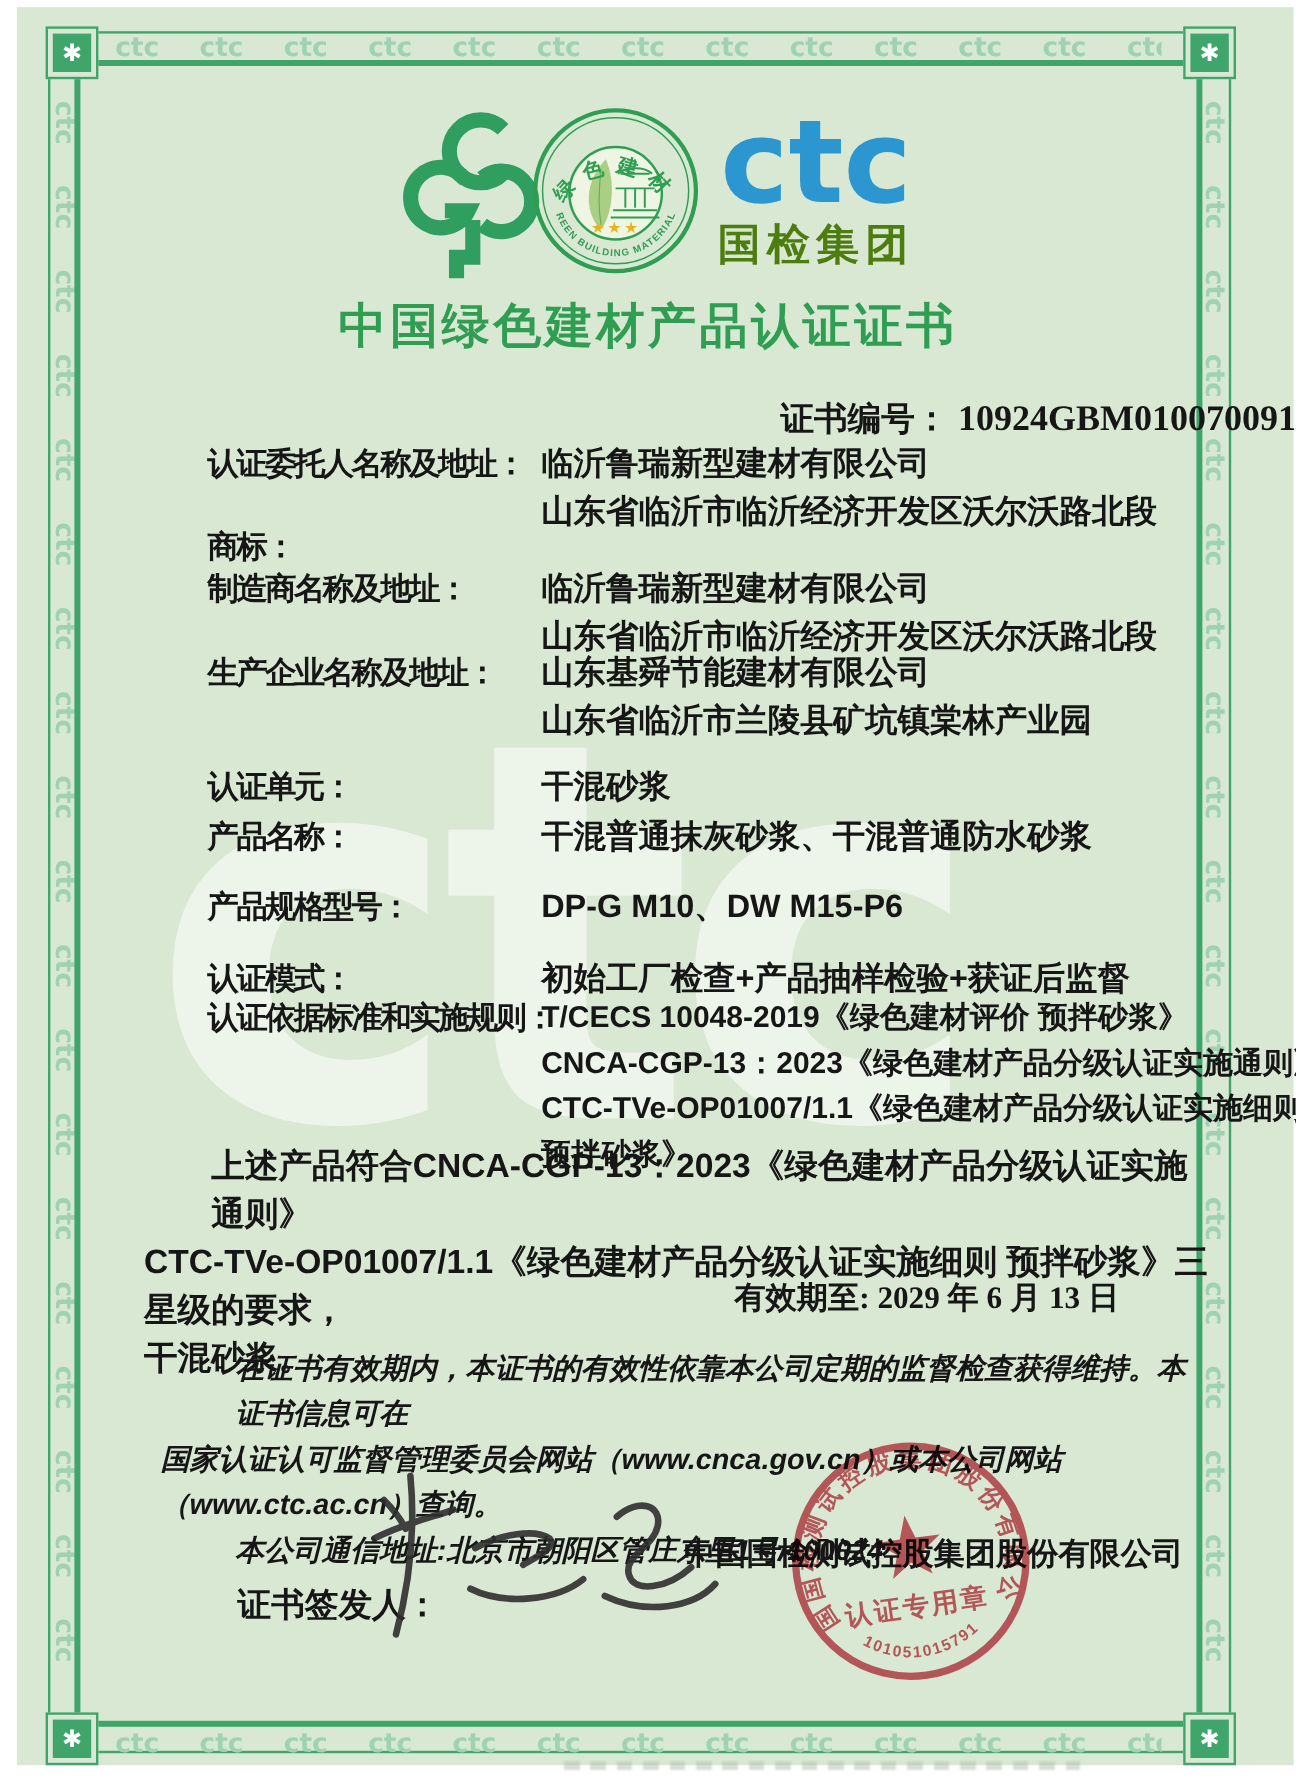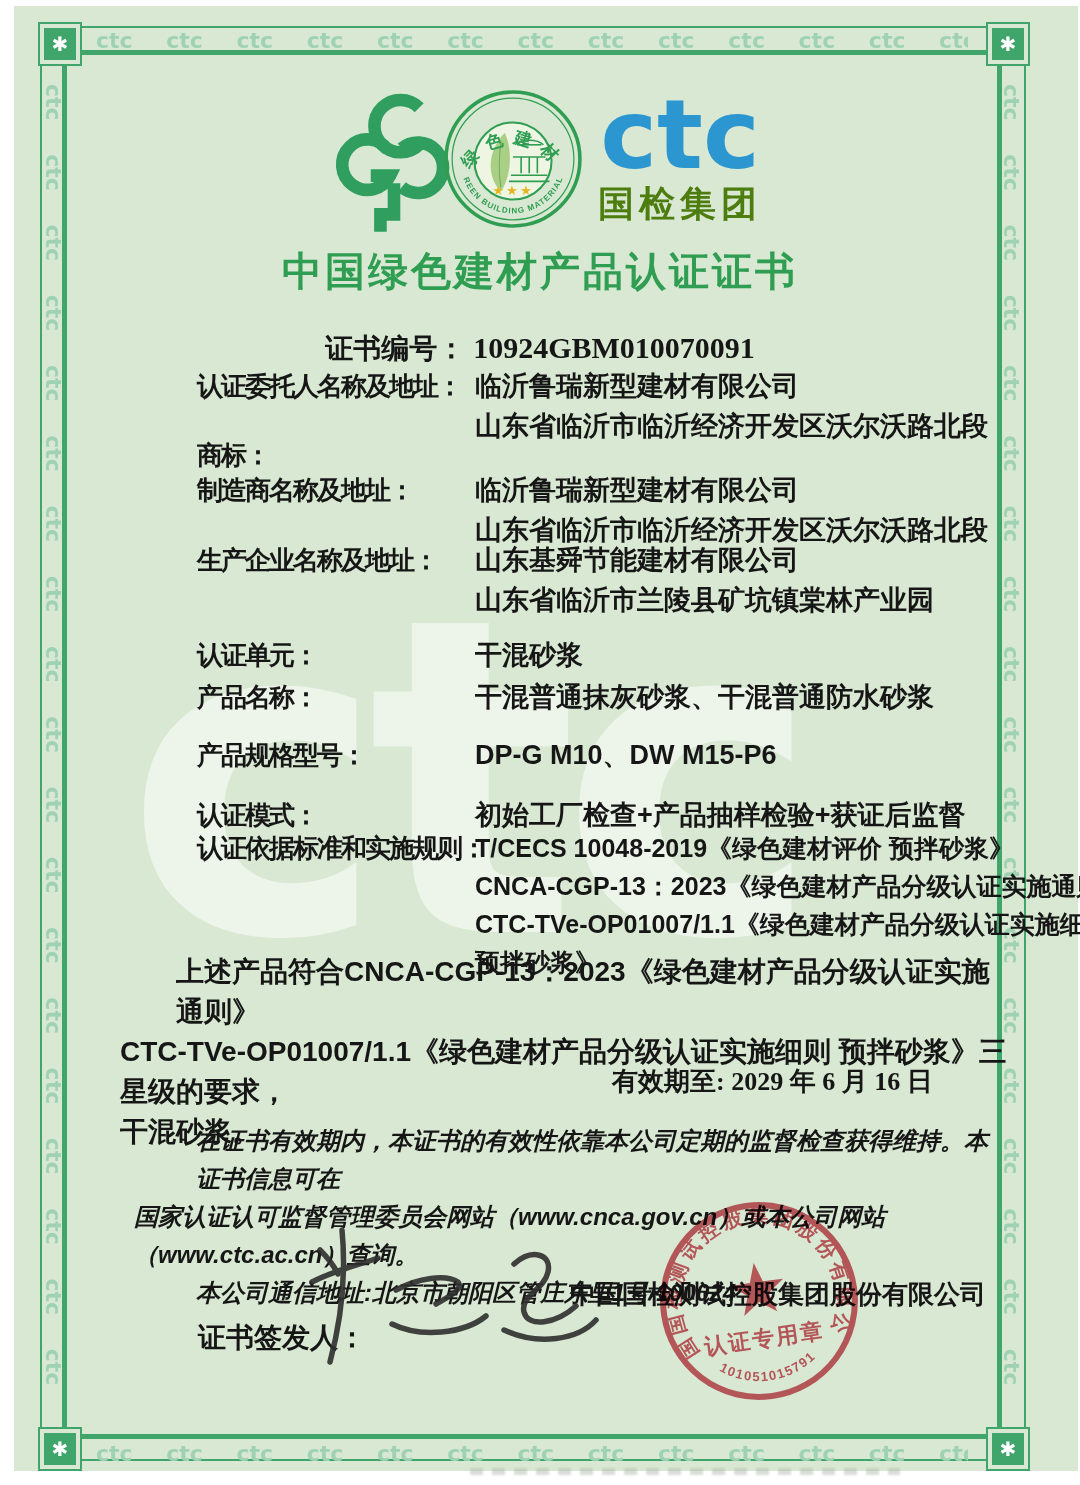--- a/index.html
+++ b/index.html
@@ -33,27 +33,27 @@
   .logo-gp{position:absolute;left:330px;top:88px;z-index:2;}
   .logo-seal{position:absolute;left:442px;top:88px;z-index:2;}
   .logo-ctc{position:absolute;left:598px;top:92px;z-index:2;text-align:center;}
   .ctc-word{font-family:"DejaVu Sans",sans-serif;font-weight:bold;font-size:96px;line-height:86px;
             color:#2b96cf;letter-spacing:0px;}
   .ctc-cn{font-size:36px;font-weight:bold;color:#4d7c0f;letter-spacing:5px;margin-top:2px;}
 
   .title{position:absolute;left:0;right:0;top:244px;text-align:center;z-index:2;
          font-family:"Liberation Serif","DejaVu Serif",serif;font-weight:bold;
          font-size:40px;letter-spacing:3px;color:#2f9e52;}
-  .certno{position:absolute;left:0;right:0;top:330px;text-align:center;z-index:2;
+  .certno{position:absolute;left:0;right:0;top:330px;text-align:right;z-index:2;
           font-weight:bold;font-size:28px;}
   .certno .num{font-family:"Liberation Serif","DejaVu Serif",serif;font-size:30px;margin-left:8px;}
 
   
   .fields{position:absolute;left:173px;right:60px;top:366px;height:660px;z-index:2;}
-  .frow{position:absolute;left:0;right:0;display:flex;margin-left:24px;}
+  .frow{position:absolute;left:0;right:0;display:flex;}
   .flabel{width:278px;flex:none;font-weight:bold;font-size:26px;letter-spacing:-2px;
           white-space:nowrap;line-height:40px;}
   .fvalues{flex:1;}
   .fline{font-weight:bold;font-size:27px;line-height:40px;white-space:nowrap;}
   .tight .flabel{line-height:38px;}
   .tight .fline{line-height:38px;font-size:25px;}
 
   
   .statement{position:absolute;left:120px;right:66px;top:952px;z-index:2;
              font-weight:bold;font-size:28px;line-height:40px;}
@@ -216,21 +216,21 @@
     </div>
   </div>
 
   <div class="statement">
     <div class="ind">上述产品符合CNCA-CGP-13：2023《绿色建材产品分级认证实施通则》</div>
     <div>CTC-TVe-OP01007/1.1《绿色建材产品分级认证实施细则 预拌砂浆》三星级的要求，</div>
     <div>干混砂浆。</div>
   </div>
 
   <div class="dates-right">
-    <span>有效期至:</span> <span>2029 年 6 月 16 日</span>
+    <span>有效期至:</span> <span>2029 年 6 月 13 日</span>
   </div>
 
   <div class="notice">
     <div class="ind">在证书有效期内，本证书的有效性依靠本公司定期的监督检查获得维持。本证书信息可在</div>
     <div>国家认证认可监督管理委员会网站（www.cnca.gov.cn）或本公司网站（www.ctc.ac.cn）查询。</div>
     <div class="ind">本公司通信地址:北京市朝阳区管庄东里1号  100024</div>
   </div>
 
   <div class="signer-label">证书签发人：</div>
   <div class="signature">

